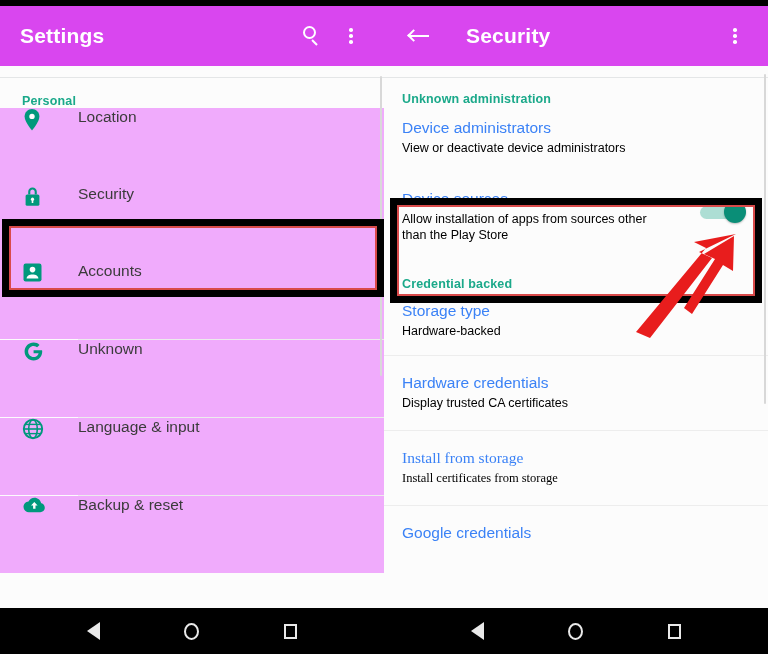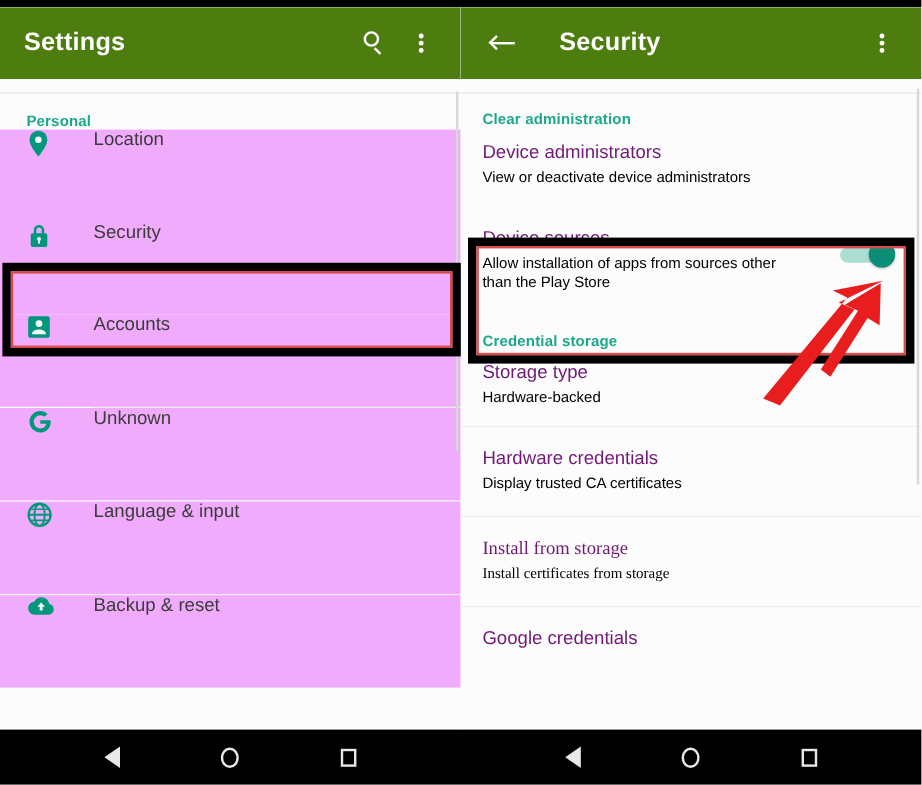--- a/index.html
+++ b/index.html
@@ -39,21 +39,21 @@
     background: #fbfbfb;
     overflow: hidden;
   }
   .panel-left  { left: 0; }
   .panel-right { left: 384px; }
 
   
   .appbar {
     position: relative;
     height: 60px;
-    background: #4d7c0f;
+    background: #d946ef;
     display: flex;
     align-items: center;
     box-sizing: border-box;
   }
   .appbar-left  { padding: 0 14px 0 20px; }
   .appbar-right { padding: 0 14px 0 16px; }
 
   .appbar-title {
     color: #ffffff;
     font-size: 21px;
@@ -174,21 +174,21 @@
 
   
   .row-r {
     padding: 13px 18px 14px 18px;
     background: #fcfcfc;
     position: relative;
     box-sizing: border-box;
   }
   .row-r .title {
     font-size: 15.5px;
-    color: #701a75;
+    color: #3b82f6;
     line-height: 20px;
   }
   .row-r .sub {
     font-size: 12.5px;
     color: #000000;
     line-height: 16px;
     margin-top: 2px;
     max-width: 255px;
   }
   .rule-r {
@@ -429,37 +429,37 @@
           <span></span>
             <span></span>
             <span></span>
         </span>
       </div>
     </div>
 
     <div class="list">
       <div class="under-bar-rule"></div>
 
-      <div class="section-head right-pad">Clear administration</div>
+      <div class="section-head right-pad">Unknown administration</div>
 
       <div class="row-r" style="padding-top:12px;">
         <div class="title">Device administrators</div>
         <div class="sub">View or deactivate device administrators</div>
       </div>
 
       <div class="row-r" style="height:97px;padding-top:19px;">
         <div class="title">Device sources</div>
         <div class="sub">Allow installation of apps from sources other than the Play Store</div>
         <div class="switch" style="top:42px;">
           <span class="track"></span>
           <span class="thumb"></span>
         </div>
       </div>
 
-      <div class="section-head right-pad" style="padding-top:10px;">Credential storage</div>
+      <div class="section-head right-pad" style="padding-top:10px;">Credential backed</div>
 
       <div class="row-r" style="padding-top:10px;padding-bottom:16px;">
         <div class="title">Storage type</div>
         <div class="sub">Hardware-backed</div>
       </div>
       <div class="rule-r"></div>
 
       <div class="row-r" style="padding-top:17px;padding-bottom:19px;">
         <div class="title">Hardware credentials</div>
         <div class="sub">Display trusted CA certificates</div>

